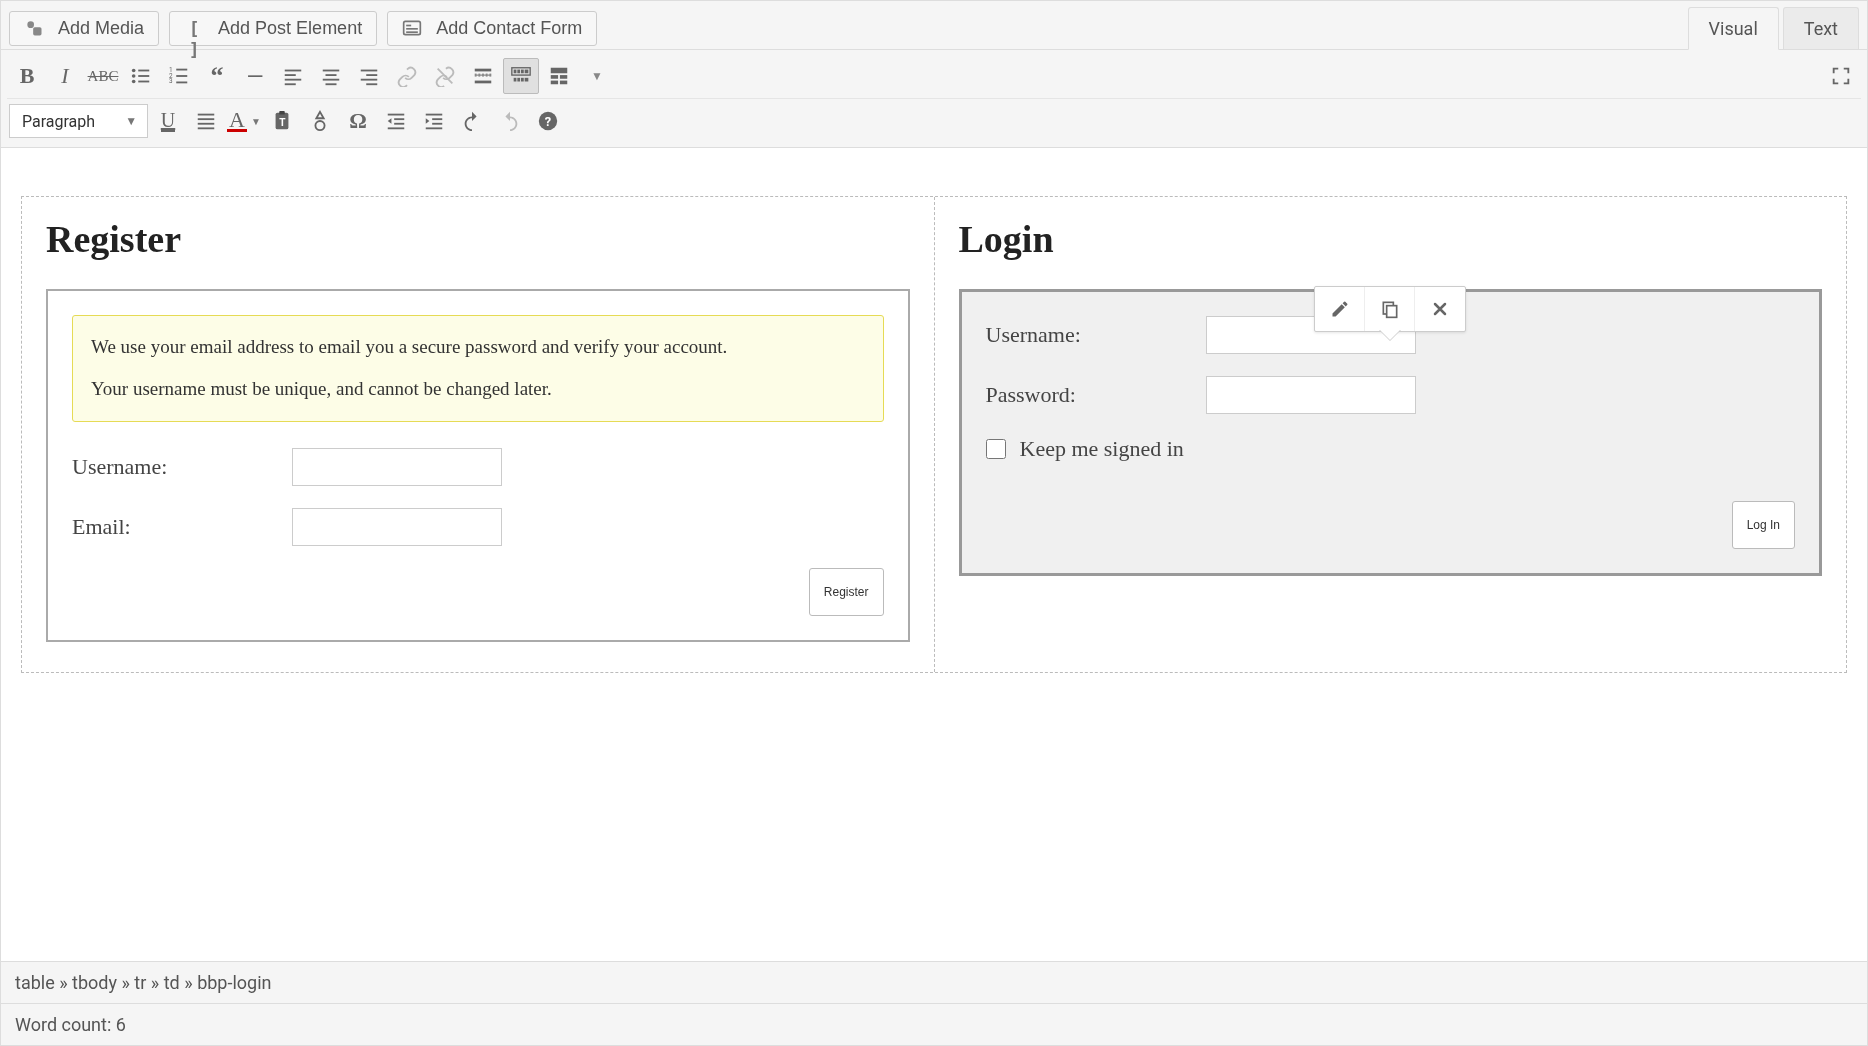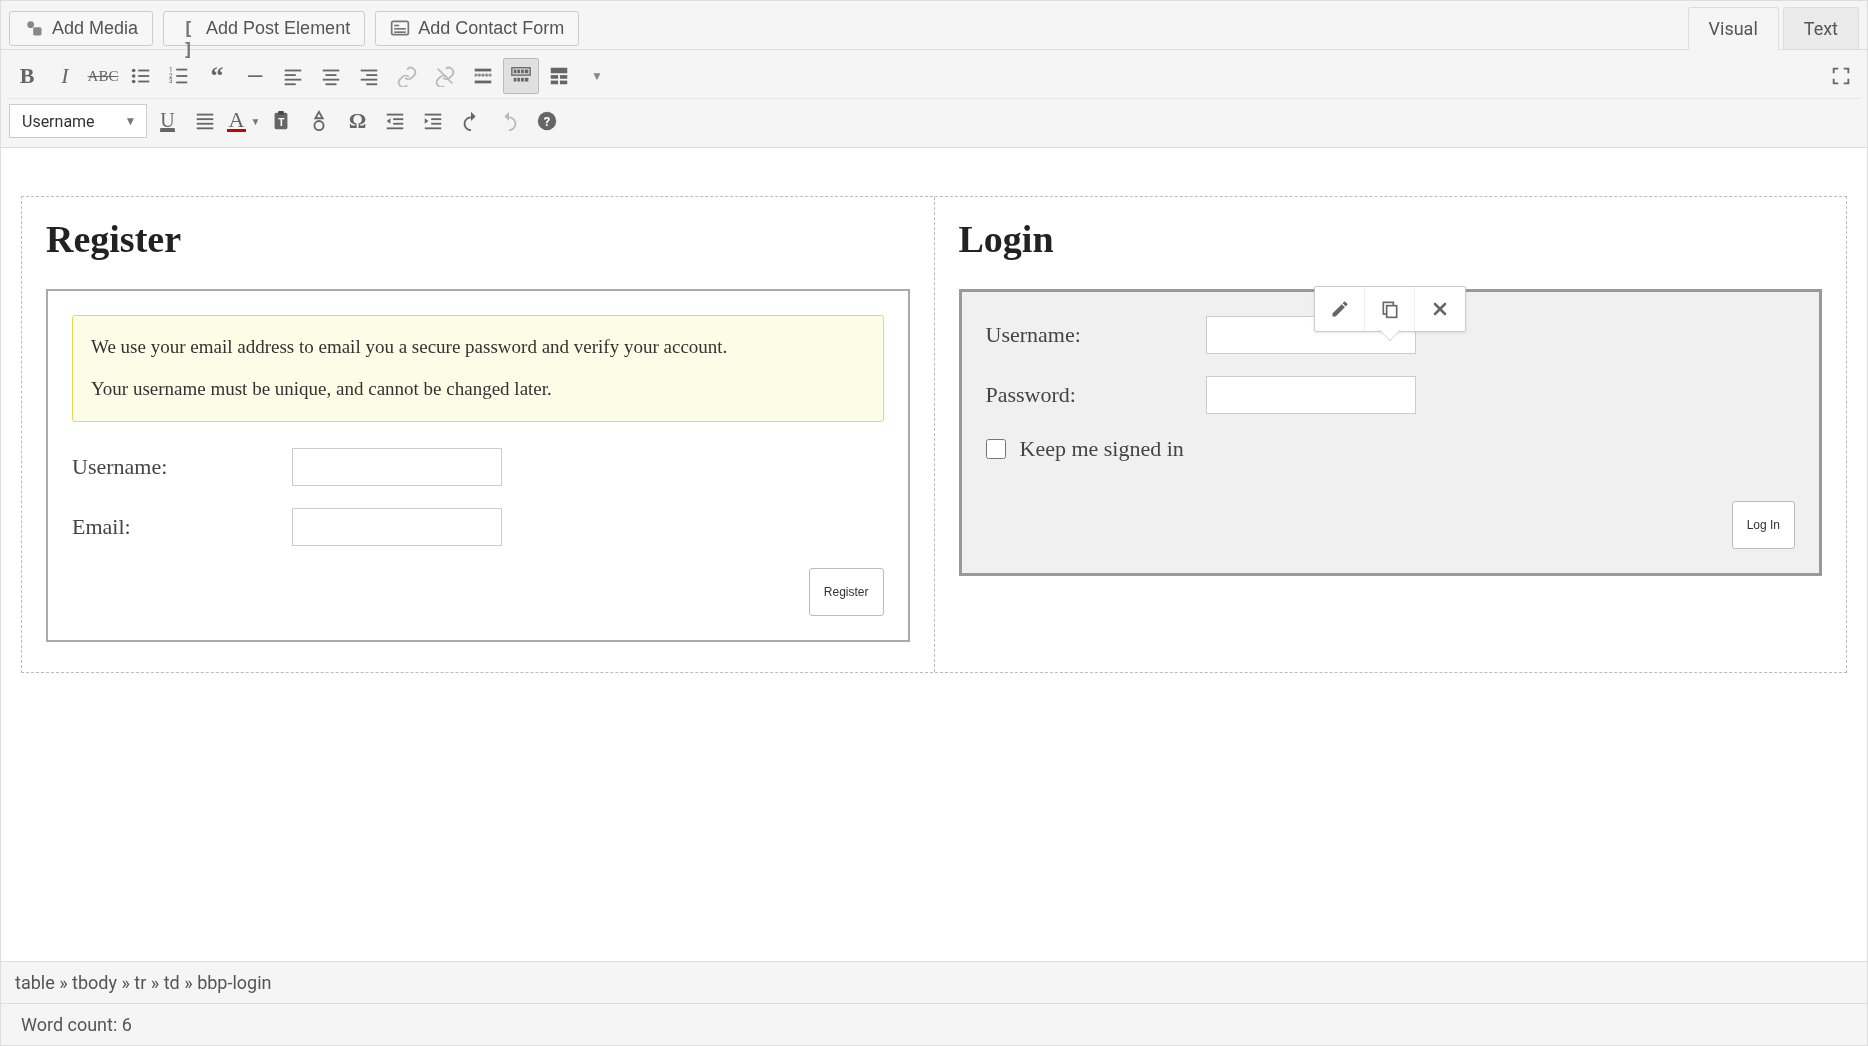--- a/index.html
+++ b/index.html
@@ -23,21 +23,21 @@
   align-items: center;
   padding: 6px 8px 0 8px;
   background: #f5f5f5;
   border-bottom: 1px solid #ddd;
   position: relative;
 }
 .media-buttons { display: flex; gap: 10px; }
 .media-btn {
   display: inline-flex;
   align-items: center;
-  gap: 8px;
+  gap: 14px;
   background: #f7f7f7;
   border: 1px solid #ccc;
   border-radius: 3px;
   padding: 6px 14px;
   font-size: 18px;
   color: #555;
   cursor: pointer;
 }
 .media-btn svg, .media-btn .ico { width: 20px; height: 20px; color: #777; }
 .tabs {
@@ -192,21 +192,21 @@
 .statusbar {
   background: #f5f5f5;
   border-top: 1px solid #ddd;
   padding: 10px 14px;
   font-size: 18px;
   color: #555;
 }
 .footer {
   background: #f5f5f5;
   border-top: 1px solid #ddd;
-  padding: 10px 20px;
+  padding: 10px 14px;
   display: flex;
   font-size: 18px;
   color: #555;
 }
 .footer .right { margin-left: auto; }
 .strike { text-decoration: line-through; font-family: Georgia, serif; font-size: 15px; }
 .underline-a { font-family: Georgia, serif; font-size: 20px; border-bottom: 2px solid #666; line-height: 1; text-decoration: underline; }
 .textcolor { font-family: Georgia, serif; font-size: 22px; border-bottom: 3px solid #c00; line-height: 0.9; padding: 0 2px;}
 .small-caret { font-size: 10px; color: #777; margin-left: 4px; }
 .login-panel-wrap { position: relative; }
@@ -351,21 +351,21 @@
           <span style="font-size:12px;color:#888;">▼</span>
         </div>
       <div class="tbtn fullscreen-btn">
         <svg viewBox="0 0 24 24">
             <path d="M3 3h6v2H5v4H3V3zm18 0v6h-2V5h-4V3h6zM3 21v-6h2v4h4v2H3zm18 0h-6v-2h4v-4h2v6z"></path>
           </svg>
       </div>
     </div>
     <div class="toolbar-row">
       <div class="format-select">
-        <span>Username</span>
+        <span>Paragraph</span>
         <span class="caret">▼</span>
       </div>
       <div class="tbtn">
           <span class="underline-a">U</span>
         </div>
       <div class="tbtn">
         <svg viewBox="0 0 24 24">
             <rect x="3" y="4" width="18" height="2"></rect>
             <rect x="3" y="9" width="18" height="2"></rect>
             <rect x="3" y="14" width="18" height="2"></rect>

